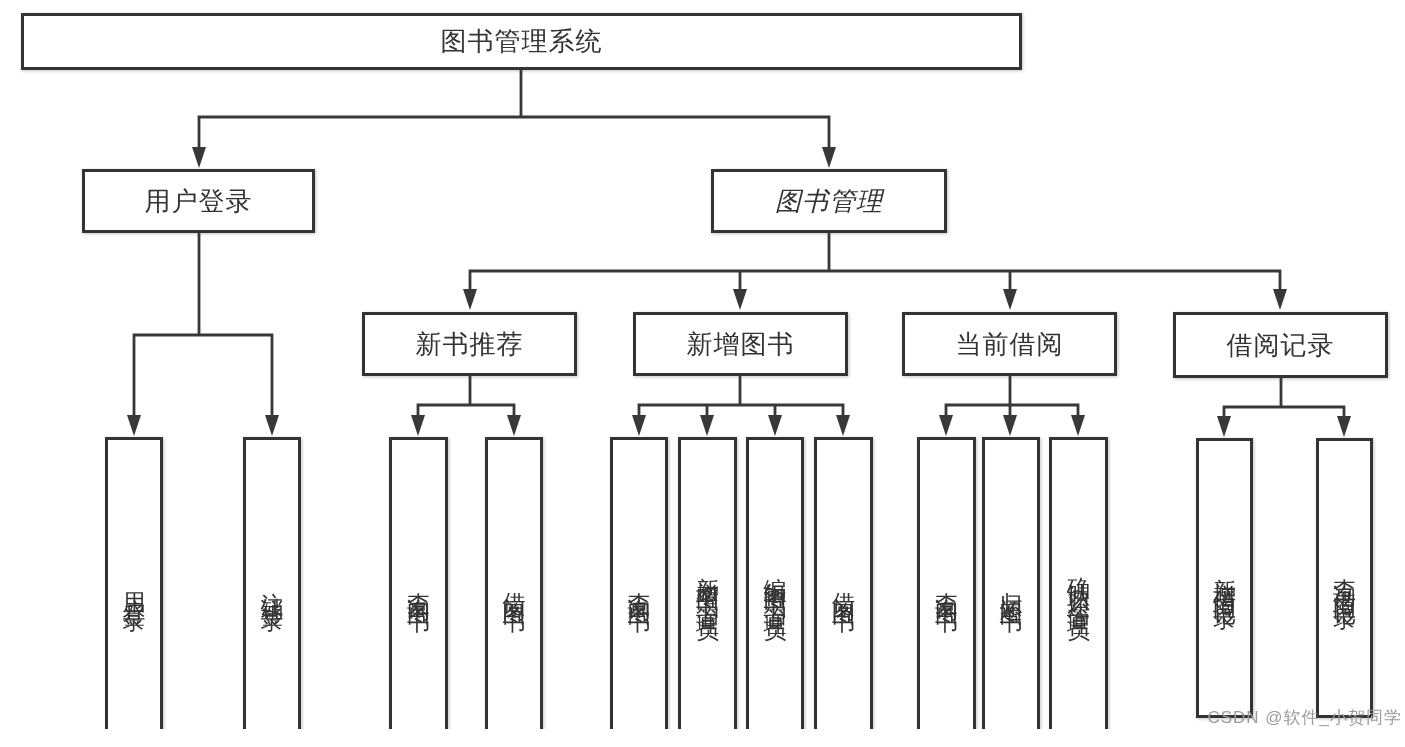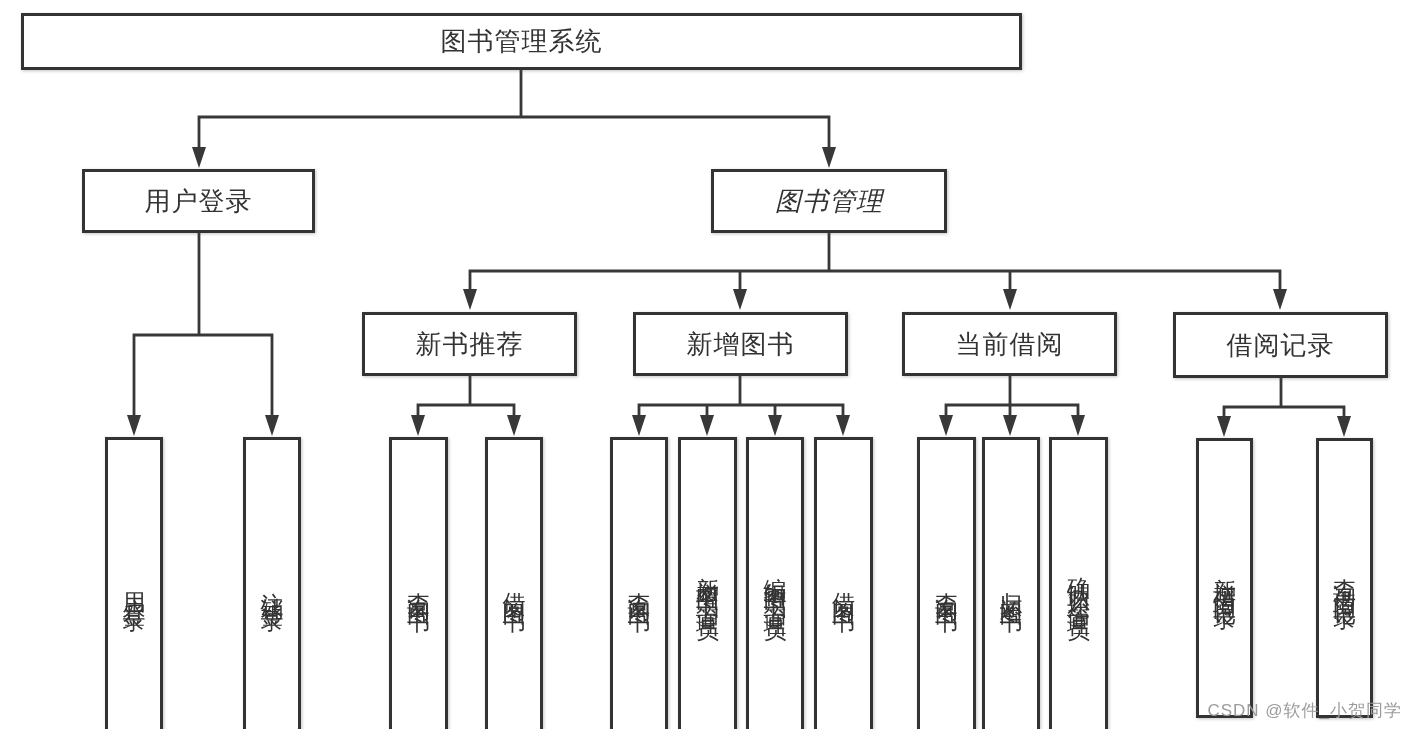--- a/index.html
+++ b/index.html
@@ -50,21 +50,21 @@
     writing-mode: vertical-rl;
     text-orientation: mixed;
     font-size: 23px;
     letter-spacing: 6px;
     color: #333333;
     line-height: 1;
   }
   .watermark {
     position: absolute;
     right: 3px;
-    bottom: 7px;
+    bottom: 0;
     font-size: 17px;
     color: #9b9b9b;
     letter-spacing: 1px;
     z-index: 3;
     white-space: nowrap;
   }
 </style>
 </head>
 <body>
 

